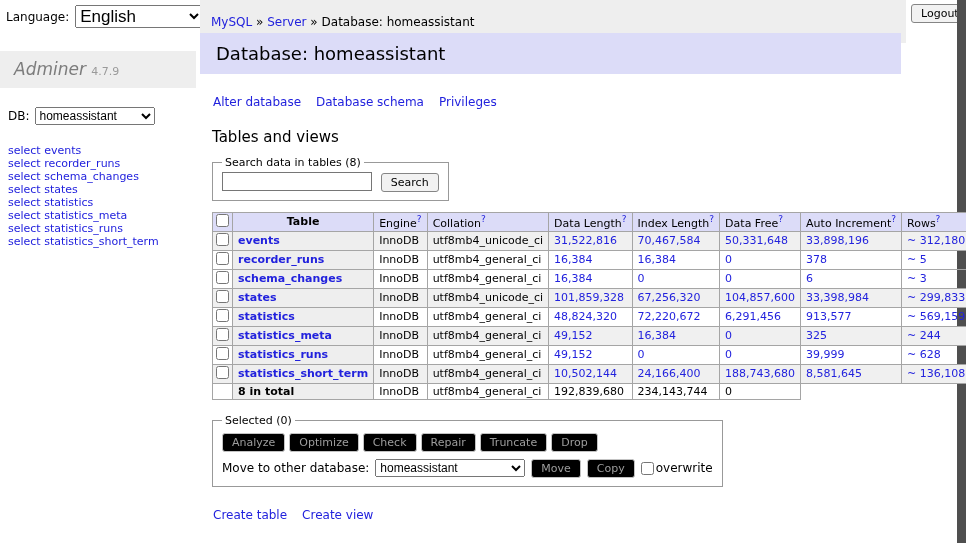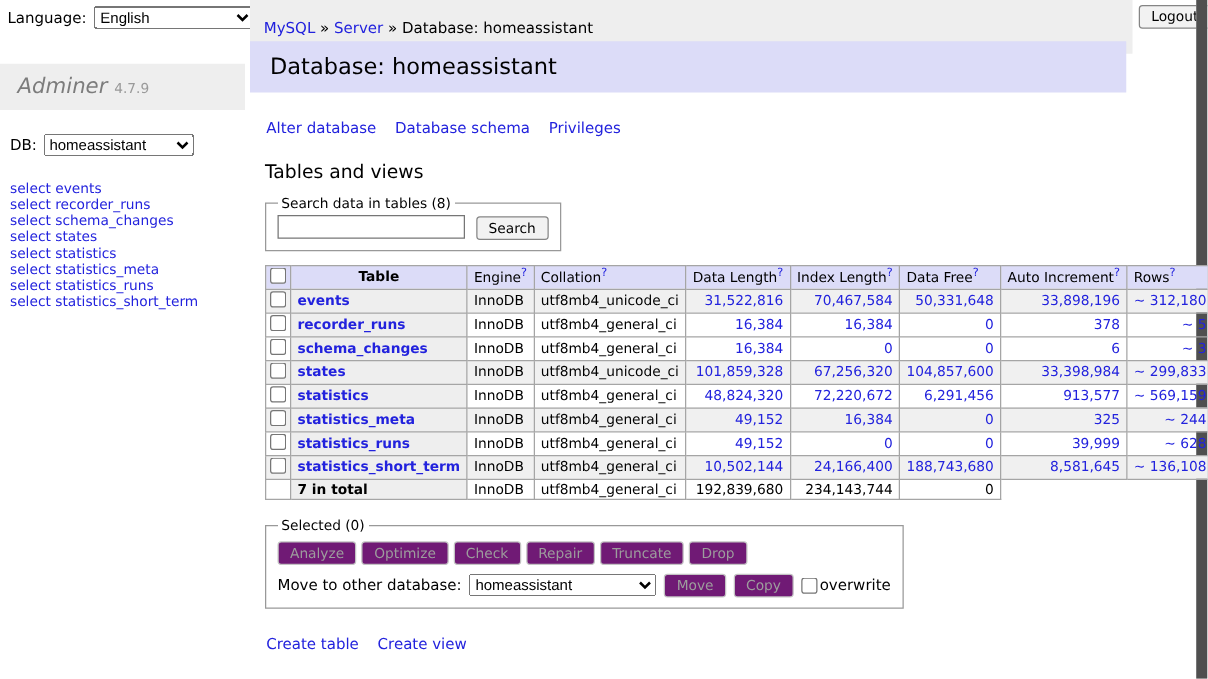--- a/index.html
+++ b/index.html
@@ -10,33 +10,33 @@
   html,body{margin:0;padding:0;}
   body{
     width:966px;height:543px;overflow:hidden;position:relative;
     background:#fff;color:#000;
     font-family:"DejaVu Sans","Liberation Sans",sans-serif;font-size:12px;
   }
   a{color:var(--link-blue);text-decoration:none;cursor:pointer;}
 
   
   #lang-bar{position:absolute;left:6px;top:5px;display:flex;align-items:center;gap:6px;}
-  #lang-bar select{width:128px;font-size:12px;}
+  #lang-bar select{width:128px;font-size:17px;}
   #breadcrumb{
     position:absolute;left:200px;top:0;width:706px;height:43px;
     background:var(--panel-gray);display:flex;align-items:center;padding-left:11px;
     font-size:12px;white-space:pre;
   }
   #breadcrumb .sep{color:#000;}
   #logout-wrap{position:absolute;left:911px;top:4px;}
   button{
     font-family:"DejaVu Sans","Liberation Sans",sans-serif;font-size:11px;
     padding:2px 9px;background:#f2f2f2;border:1px solid #858585;border-radius:3px;color:#000;
   }
-  button:disabled{color:#9d9d9d;border-color:#c3c3c3;background:#701a75;}
+  button:disabled{color:#9d9d9d;border-color:#c3c3c3;background:#000000;}
   #scrollbar{position:absolute;right:0;top:0;width:9px;height:543px;background:#e8e8e8;}
   #scrollbar .thumb{position:absolute;left:0;top:0;width:9px;height:543px;background:var(--scrollbar);}
 
   
   #sidebar{position:absolute;left:0;top:51px;width:196px;}
   #app-title{
     background:var(--panel-gray);margin:0;padding:8px 14px 9px;font-size:17px;
     font-style:italic;font-weight:normal;color:#7c7c7c;
   }
   #app-title .ver{font-size:11px;color:#9a9a9a;font-style:normal;}
@@ -68,21 +68,21 @@
 
   
   table{border-collapse:collapse;font-size:11px;margin:11px 0 0 12px;}
   th,td{border:1px solid var(--table-border);padding:1px 5px;height:16px;white-space:nowrap;}
   thead th{background:var(--header-lavender);font-weight:normal;text-align:left;}
   thead th.col-table{font-weight:bold;text-align:center;min-width:112px;}
   sup{font-size:9px;}
   td.cb,th.cb{width:21px;text-align:center;padding:1px 3px;}
   tbody th.name{background:var(--panel-gray);font-weight:normal;text-align:left;}
   tbody th.name a{font-weight:bold;}
-  td.num{text-align:right;color:var(--link-blue);}
+  td.num{text-align:left;color:var(--link-blue);}
   tr.striped td{background:var(--stripe);}
   tr.total td,tr.total th{border-color:var(--table-border);}
   tr.total .num{color:#000;}
   tr.total th.name{font-weight:bold;}
 
   
   #selected-fieldset{margin-top:14px;min-width:394px;}
   #selected-buttons{margin:3px 0 7px;}
   #selected-buttons button{margin-right:4px;}
   #move-row{display:flex;align-items:center;gap:6px;font-size:12px;}
@@ -244,21 +244,21 @@
           <td>InnoDB</td>
           <td>utf8mb4_general_ci</td>
           <td class="num"><a>10,502,144</a></td>
           <td class="num"><a>24,166,400</a></td>
           <td class="num"><a>188,743,680</a></td>
           <td class="num"><a>8,581,645</a></td>
           <td class="num"><a>~ 136,108</a></td>
         </tr>
         <tr class="total">
           <td class="cb"></td>
-          <th class="name">7 in total</th>
+          <th class="name">8 in total</th>
           <td>InnoDB</td>
           <td>utf8mb4_general_ci</td>
           <td class="num">192,839,680</td>
           <td class="num">234,143,744</td>
           <td class="num">0</td>
         </tr>
       </tbody>
   </table>
 
   <fieldset id="selected-fieldset">

